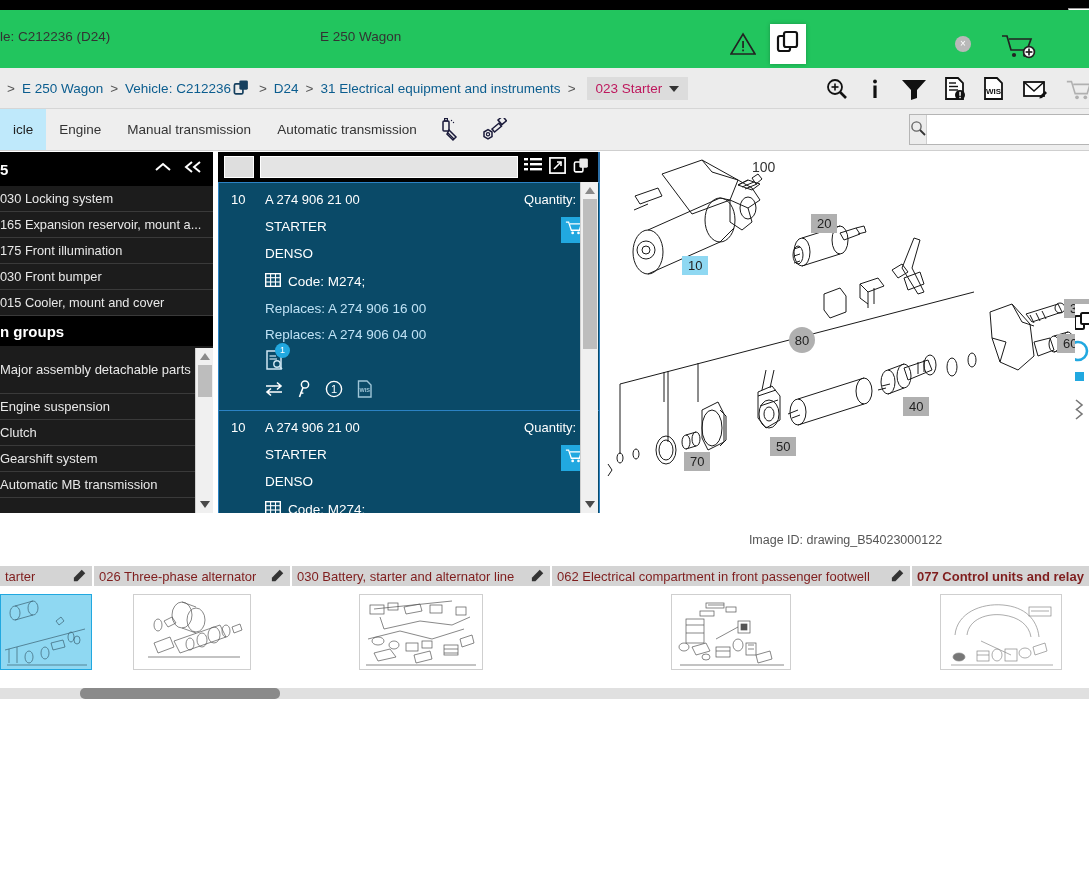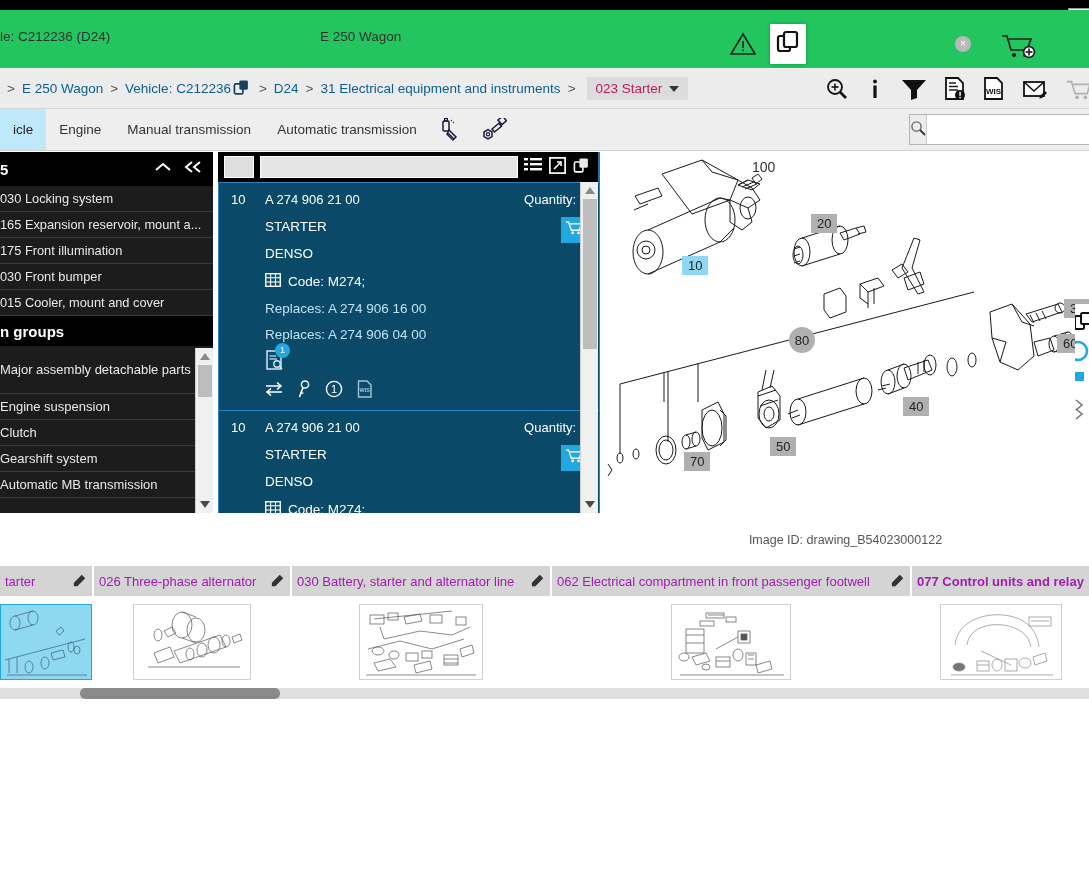--- a/index.html
+++ b/index.html
@@ -228,22 +228,22 @@
   .right-rail {
     position:absolute; left:1075px; top:152px; width:14px; height:200px;
     background:#ffffff; overflow:hidden;
   }
   .rr-ic { margin:8px 0 0 0; display:flex; }
 
   
   .thumbs { position:absolute; left:0; top:566px; width:1089px; height:116px; background:#fff; }
   .thumb-cell { position:absolute; top:0; height:116px; }
   .thumb-title {
-    height:30px; background:#d4d4d4; display:flex; align-items:center;
-    justify-content:space-between; padding:0 5px; font-size:13px; color:#a21caf;
+    height:20px; background:#d4d4d4; display:flex; align-items:center;
+    justify-content:space-between; padding:0 5px; font-size:13px; color:#7f1d1d;
     white-space:nowrap; overflow:hidden;
   }
   .thumb-title .lbl { overflow:hidden; text-overflow:clip; }
   .thumb-img {
     margin:8px auto 0 auto; border:1px solid #cfcfcf; background:#fff;
     height:76px; display:block; position:relative; overflow:hidden;
   }
   .thumb-img.sel { background:#8fd8f2; border-color:#21a8e0; }
   .hscroll {
     position:absolute; left:0; top:688px; width:1089px; height:11px; background:#e0e0e0;

